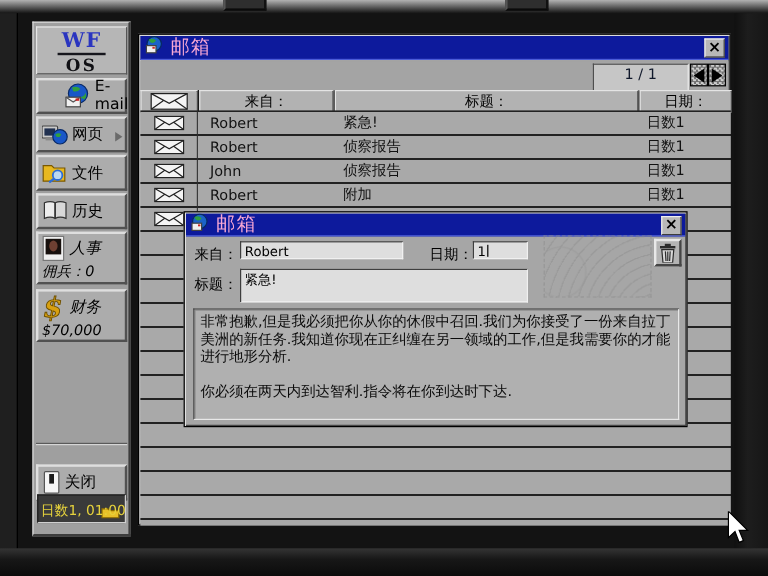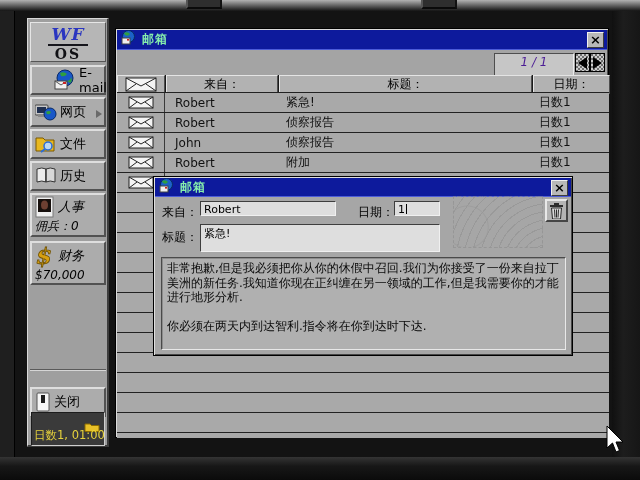--- a/index.html
+++ b/index.html
@@ -20,50 +20,50 @@
     background:linear-gradient(180deg,#343434,#171717 40%,#0b0b0b); }
 
   
   .sidebar { position:absolute; left:27px; top:18px; width:82px; height:429px; background:#9f9f9f;
     border-top:1px solid #d8d8d8; border-left:1px solid #d8d8d8;
     border-right:2px solid #3c3c3c; border-bottom:2px solid #3c3c3c; }
   .logo-box { position:absolute; left:2px; top:3px; width:76px; height:40px; background:#b6b6b6;
     border-top:1px solid #e6e6e6; border-left:1px solid #e6e6e6; border-right:1px solid #555; border-bottom:1px solid #555;
     text-align:center; font-family:"DejaVu Serif","Liberation Serif",serif; line-height:1; padding-top:3px; }
   .logo-wf { display:inline-block; font-weight:bold; font-size:17px; color:#2a35c0; letter-spacing:1px;
-    border-bottom:2px solid #16161c; padding:0 3px 1px 3px;font-style:italic; }
+    border-bottom:2px solid #16161c; padding:0 3px 1px 3px; }
   .logo-os { font-weight:bold; font-size:14px; color:#101014; letter-spacing:2px; }
   .sb-btn { position:absolute; left:2px; width:76px; height:30px; background:#acacac;
     border-top:2px solid #dedede; border-left:2px solid #dedede; border-right:2px solid #515151; border-bottom:2px solid #515151;
     display:flex; align-items:center; gap:3px; padding-left:3px; font-size:13px; color:#000; cursor:pointer; }
   .sb-btn.tall { height:44px; flex-wrap:wrap; align-content:center;font-style:italic; }
   .sb-btn .ico { flex:0 0 auto; display:flex; }
   .sb-sub { width:100%; text-align:left; font-size:12px; margin-top:-3px; }
   .web-arrow { position:absolute; right:2px; top:11px; width:0; height:0;
     border-left:6px solid #6a6a6a; border-top:4px solid transparent; border-bottom:4px solid transparent; }
   .sb-groove { position:absolute; left:2px; top:350px; width:76px; height:2px;
     border-top:1px solid #5a5a5a; border-bottom:1px solid #d6d6d6; }
-  .clock-panel { position:absolute; left:3px; top:393px; width:74px; height:34px; background:#3a3a3a;
+  .clock-panel { position:absolute; left:3px; top:393px; width:74px; height:24px; background:#3a3a3a;
     border-top:1px solid #1c1c1c; border-left:1px solid #1c1c1c; border-right:1px solid #cfcfcf; border-bottom:1px solid #cfcfcf; }
   .clock-text { position:absolute; left:2px; bottom:2px; font-size:11.5px; color:#e6d23c; white-space:nowrap; }
   .clock-folder { position:absolute; right:4px; top:4px; }
 
   
   .mail-window { position:absolute; left:115px; top:28px; width:494px; height:410px; background:#a4a4a4;
     border:1px solid #000; box-shadow:inset 1px 1px 0 #dcdcdc, inset -1px -1px 0 #4a4a4a; }
   .titlebar { position:absolute; left:1px; top:1px; right:1px; height:20px; background:#0d1a9c;
     border-bottom:1px solid #4c5cd8; display:flex; align-items:center; padding-left:4px; gap:6px; }
-  .titlebar .t-label { color:#86efac; font-size:12px; font-weight:bold; letter-spacing:1px; }
+  .titlebar .t-label { color:#f9a8d4; font-size:16px; font-weight:normal; letter-spacing:1px; }
   .x-btn { position:absolute; right:3px; top:2px; width:17px; height:16px; background:#b8b8b8;
     border-top:1px solid #efefef; border-left:1px solid #efefef; border-right:1px solid #3c3c3c; border-bottom:1px solid #3c3c3c;
     font-size:13px; font-weight:bold; color:#000; line-height:14px; text-align:center; cursor:pointer; }
   .pager-strip { position:absolute; left:1px; top:22px; right:1px; height:24px; background:#a4a4a4; }
   .pager-box { position:absolute; right:33px; top:2px; width:80px; height:33px; background:#c6c6c6;
     border-top:1px solid #4e4e4e; border-left:1px solid #4e4e4e; border-right:1px solid #ececec; border-bottom:1px solid #ececec;
-    text-align:center; font-size:12px; line-height:17px; color:#4c1d95;font-style:italic; }
+    text-align:center; font-size:12px; line-height:17px; color:#0f172a; }
   .pg-btn { position:absolute; top:2px; width:15px; height:19px; border:1px solid #000; cursor:pointer;
     background:conic-gradient(#cdcdcd 25%,#6f6f6f 0 50%,#cdcdcd 0 75%,#6f6f6f 0); background-size:4px 4px;
     display:flex; align-items:center; justify-content:center; }
   .pg-left { right:17px; } .pg-right { right:2px; }
   .tri-l { width:0; height:0; border-right:9px solid #000; border-top:6px solid transparent; border-bottom:6px solid transparent; }
   .tri-r { width:0; height:0; border-left:9px solid #000; border-top:6px solid transparent; border-bottom:6px solid transparent; }
 
   .list-header { position:absolute; left:1px; top:46px; height:19px; display:flex; gap:1px; background:#1a1a1a; }
   .hcell { background:#b2b2b2; border-top:1px solid #e4e4e4; border-left:1px solid #e4e4e4;
     border-right:1px solid #4e4e4e; border-bottom:1px solid #4e4e4e;

